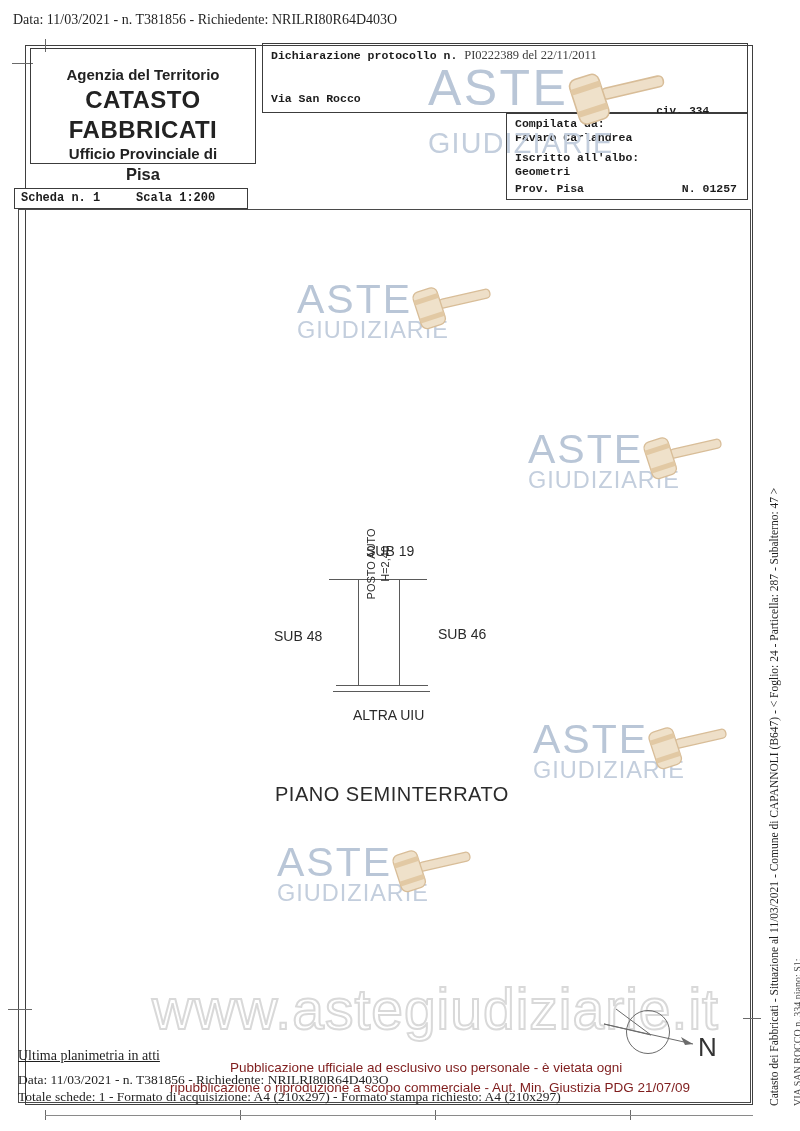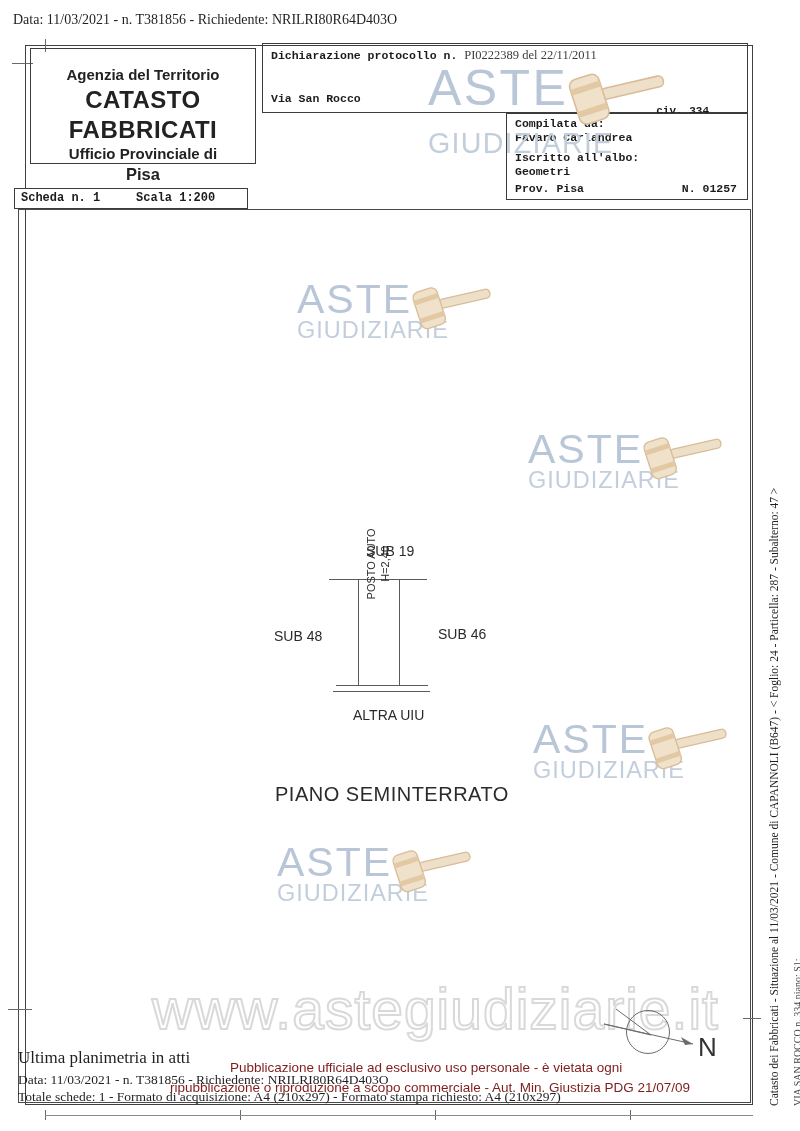--- a/index.html
+++ b/index.html
@@ -163,21 +163,21 @@
   <div class="plan-label" style="left:353px;top:707px;">ALTRA UIU</div>
   <div class="abs sans z3" style="left:275px;top:783px;font-size:20px;letter-spacing:0.5px;color:#2b2b2b;">PIANO SEMINTERRATO</div>
 
   <svg class="abs" style="left:595px;top:995px;z-index:3;" width="115" height="75" viewBox="0 0 115 75">
     <circle cx="53" cy="37" r="21.5" fill="none" stroke="#6b6b6b" stroke-width="1"></circle>
     <path d="M21 14 L56 40 L9 29 L98 49" fill="none" stroke="#6b6b6b" stroke-width="1"></path>
     <path d="M98 49 L86 42 L90 50 Z" fill="#6b6b6b"></path>
   </svg>
   <div class="abs sans z3" style="left:698px;top:1032px;font-size:26px;color:#333;">N</div>
 
-  <div class="abs serif z3" style="left:18px;top:1048px;font-size:17px;">Ultima planimetria in atti</div>
+  <div class="abs serif z3" style="left:18px;top:1048px;font-size:14px;text-decoration:underline;">Ultima planimetria in atti</div>
   <div class="abs serif z3" style="left:18px;top:1072px;font-size:13.5px;">Data: 11/03/2021 - n. T381856 - Richiedente: NRILRI80R64D403O</div>
   <div class="abs serif z3" style="left:18px;top:1089px;font-size:13.5px;">Totale schede: 1 - Formato di acquisizione: A4 (210x297) - Formato stampa richiesto: A4 (210x297)</div>
 
   <div class="legal" style="left:230px;top:1060px;">Pubblicazione ufficiale ad esclusivo uso personale - è vietata ogni</div>
   <div class="legal" style="left:170px;top:1080px;">ripubblicazione o riproduzione a scopo commerciale - Aut. Min. Giustizia PDG 21/07/09</div>
 
   <div class="hline" style="left:45px;top:1115px;width:708px;background:#8a8a8a;z-index:2;"></div>
   <div class="tick" style="left:45px;top:1110px;width:1px;height:10px;"></div>
   <div class="tick" style="left:240px;top:1110px;width:1px;height:10px;"></div>
   <div class="tick" style="left:435px;top:1110px;width:1px;height:10px;"></div>

